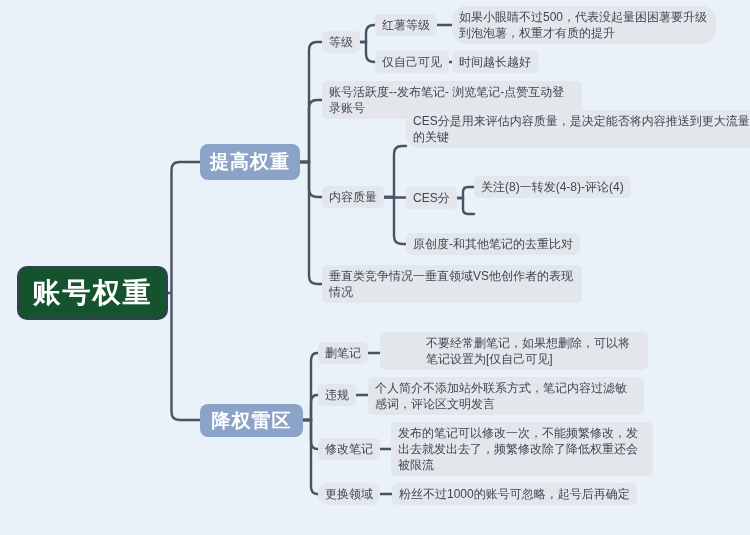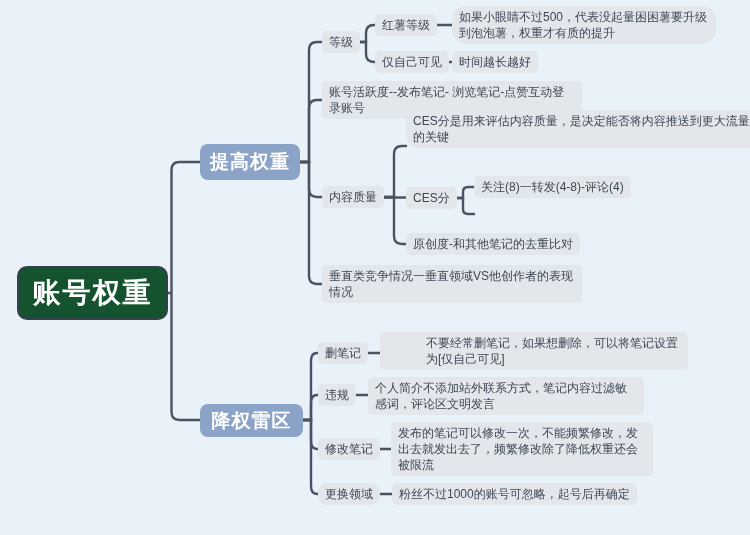--- a/index.html
+++ b/index.html
@@ -102,21 +102,21 @@
   <div class="node nowrap" style="left:322px;top:186px;">内容质量</div>
   <div class="node nowrap" style="left:406px;top:187px;">CES分</div>
   <div class="node nowrap" style="left:474px;top:176px;">关注(8)一转发(4-8)-评论(4)</div>
   <div class="node nowrap" style="left:406px;top:233px;">原创度-和其他笔记的去重比对</div>
 
   <div class="node branch" style="left:200px;top:404px;width:103px;height:33px;line-height:33px;">降权雷区</div>
 
   <div class="node" style="left:322px;top:265px;width:260px;">垂直类竞争情况一垂直领域VS他创作者的表现情况</div>
 
   <div class="node nowrap" style="left:318px;top:342px;">删笔记</div>
-  <div class="node" style="left:380px;top:332px;width:308px;padding-left:46px;">不要经常删笔记，如果想删除，可以将笔记设置为[仅自己可见]</div>
+  <div class="node" style="left:380px;top:332px;width:268px;padding-left:46px;">不要经常删笔记，如果想删除，可以将笔记设置为[仅自己可见]</div>
 
   <div class="node nowrap" style="left:318px;top:384px;">违规</div>
   <div class="node" style="left:368px;top:377px;width:276px;">个人简介不添加站外联系方式，笔记内容过滤敏感词，评论区文明发言</div>
 
   <div class="node nowrap" style="left:318px;top:438px;">修改笔记</div>
   <div class="node" style="left:391px;top:422px;width:262px;">发布的笔记可以修改一次，不能频繁修改，发出去就发出去了，频繁修改除了降低权重还会被限流</div>
 
   <div class="node nowrap" style="left:318px;top:483px;border-radius:9px;">更换领域</div>
   <div class="node nowrap" style="left:392px;top:483px;">粉丝不过1000的账号可忽略，起号后再确定</div>
 

